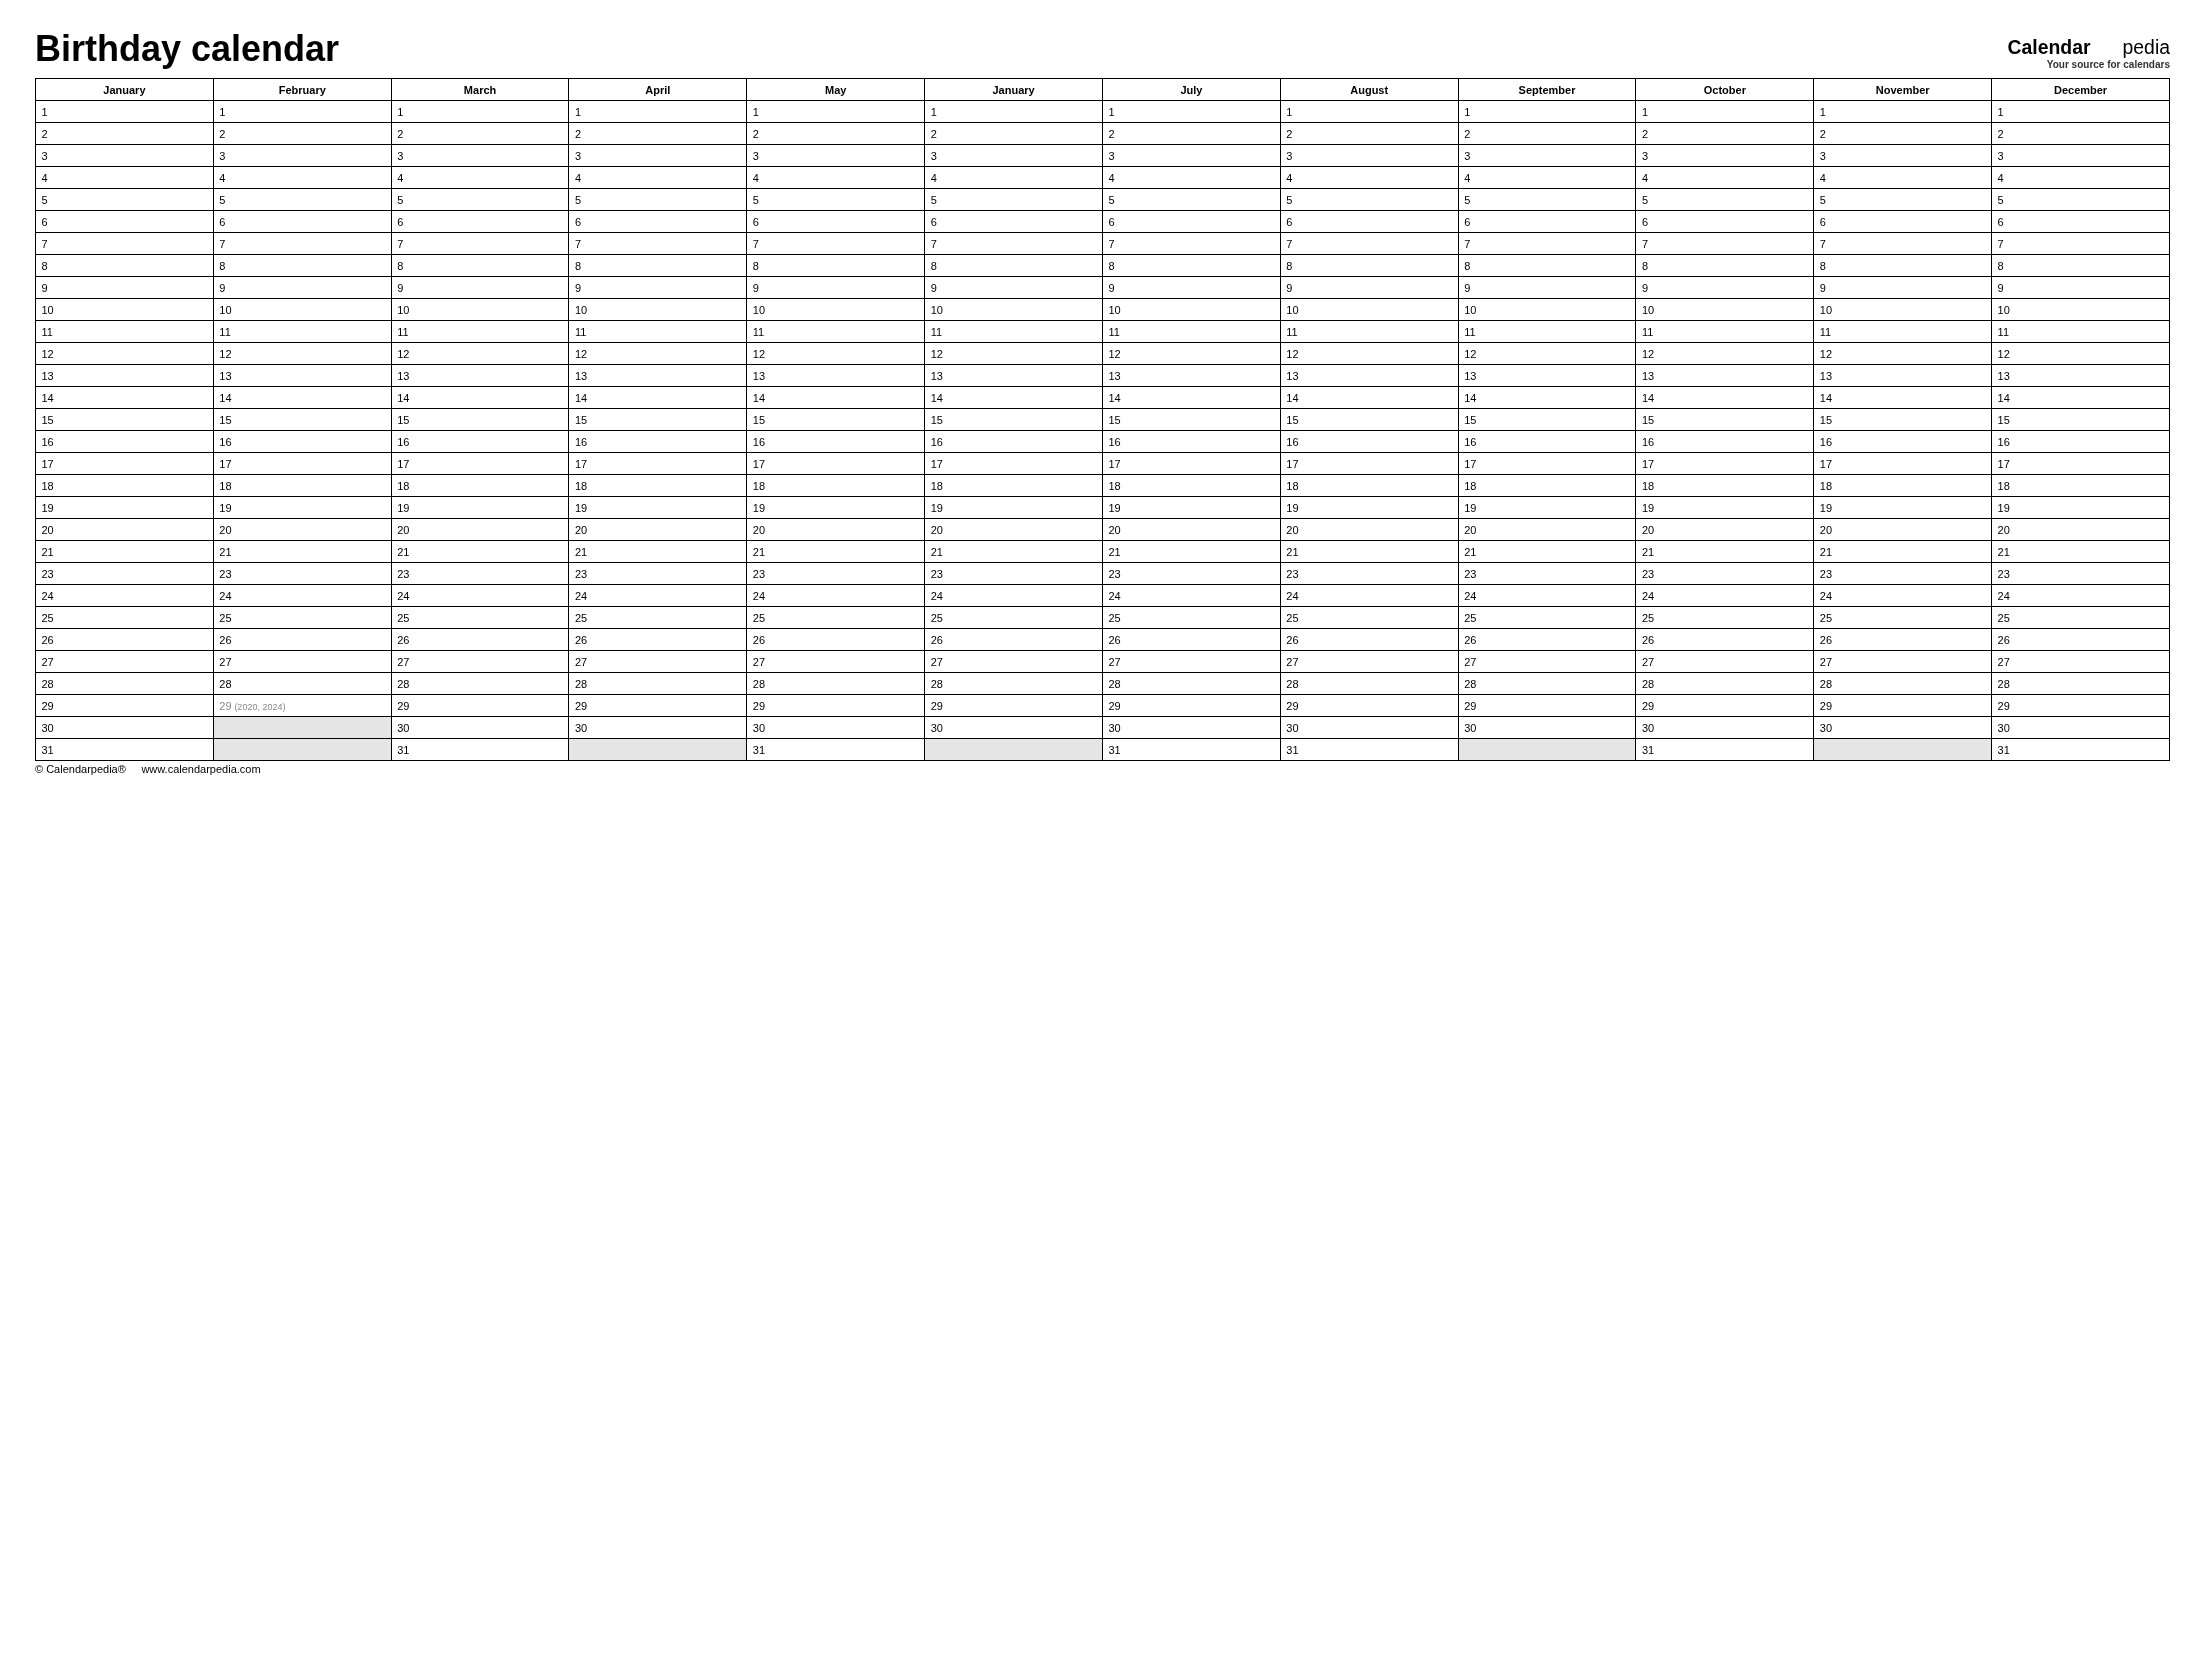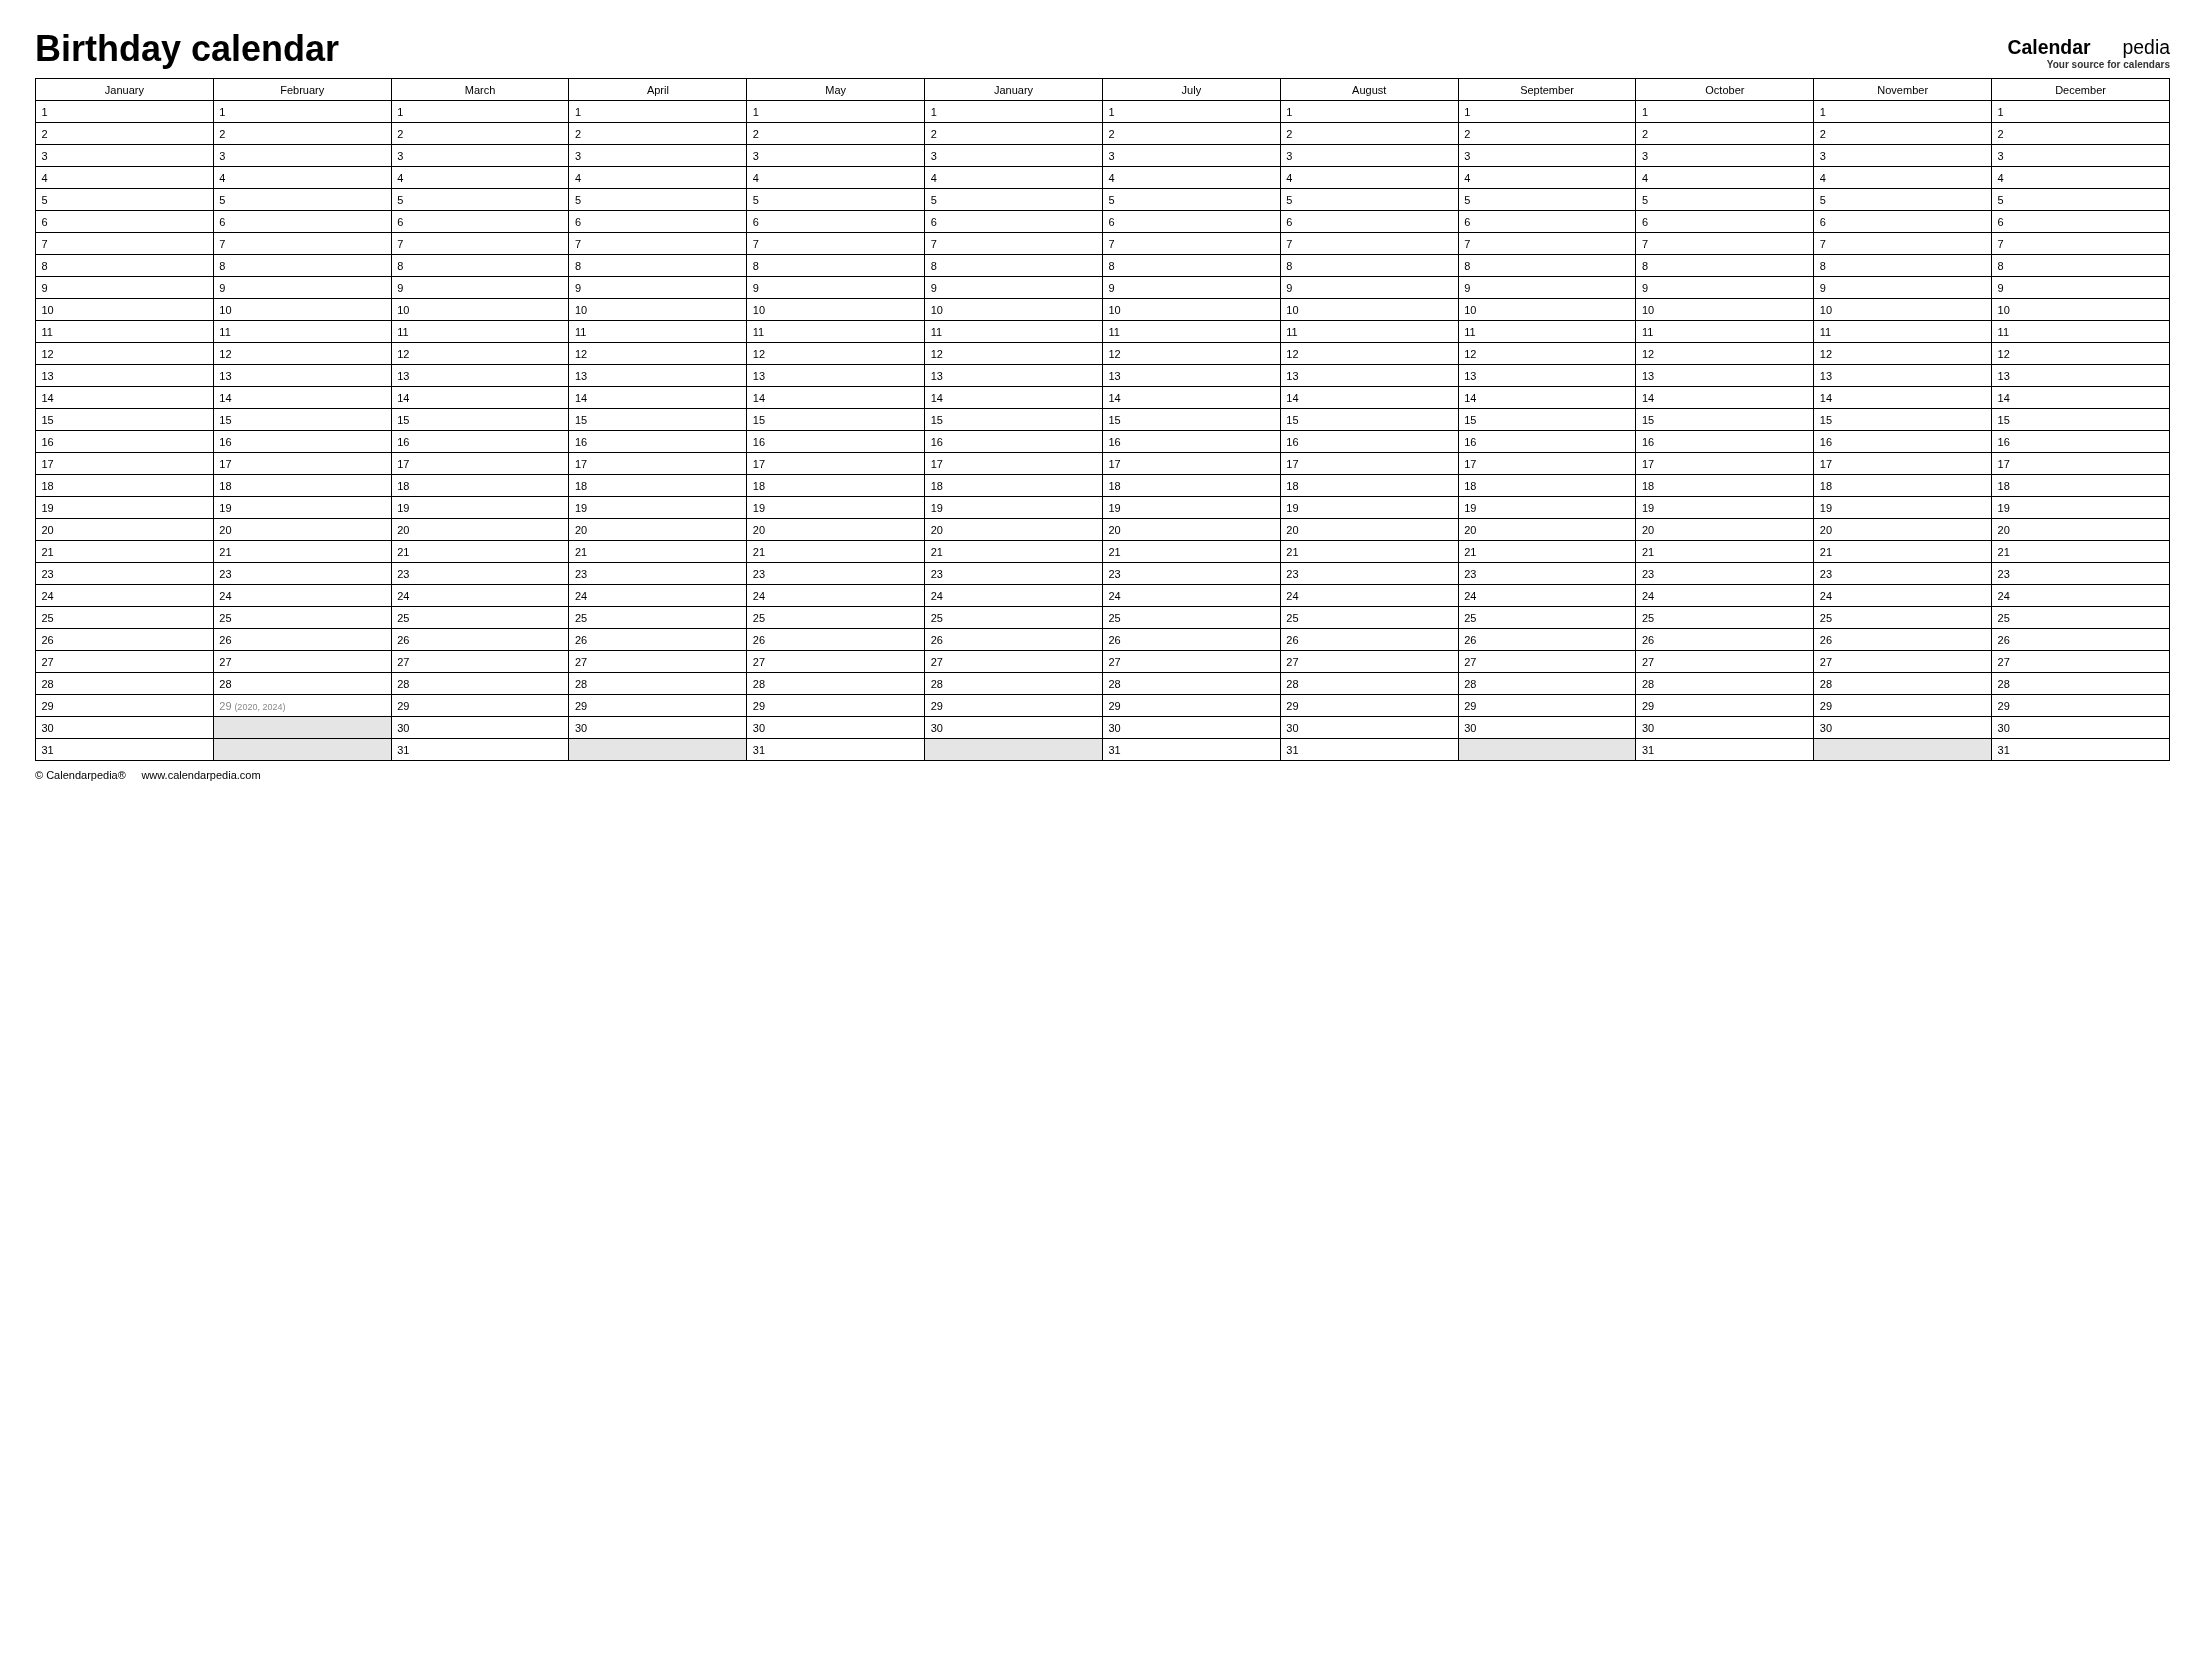--- a/index.html
+++ b/index.html
@@ -45,33 +45,33 @@
     font-size: 11px;
     padding: 4.2px 5.5px;
     height: 22px;
     text-align: left;
     vertical-align: middle;
     white-space: nowrap;
     overflow: hidden;
   }
   table.cal th {
     text-align: center;
-    font-weight: normal;
+    font-weight: bold;
     padding: 4.2px 2.8px;
   }
   table.cal td.blank {
     background: #e5e5e5;
   }
   .leap-note {
     color: #888;
     font-size: 9px;
     margin-left: 2.8px;
   }
   .footer {
-    margin-top: 8px;
+    margin-top: 2px;
     font-size: 11px;
   }
   .footer .copy { margin-right: 12.5px; }
 </style>
 </head>
 <body>
 
 <div class="header">
   <h1 class="title">Birthday calendar</h1>
   <div class="brand">

